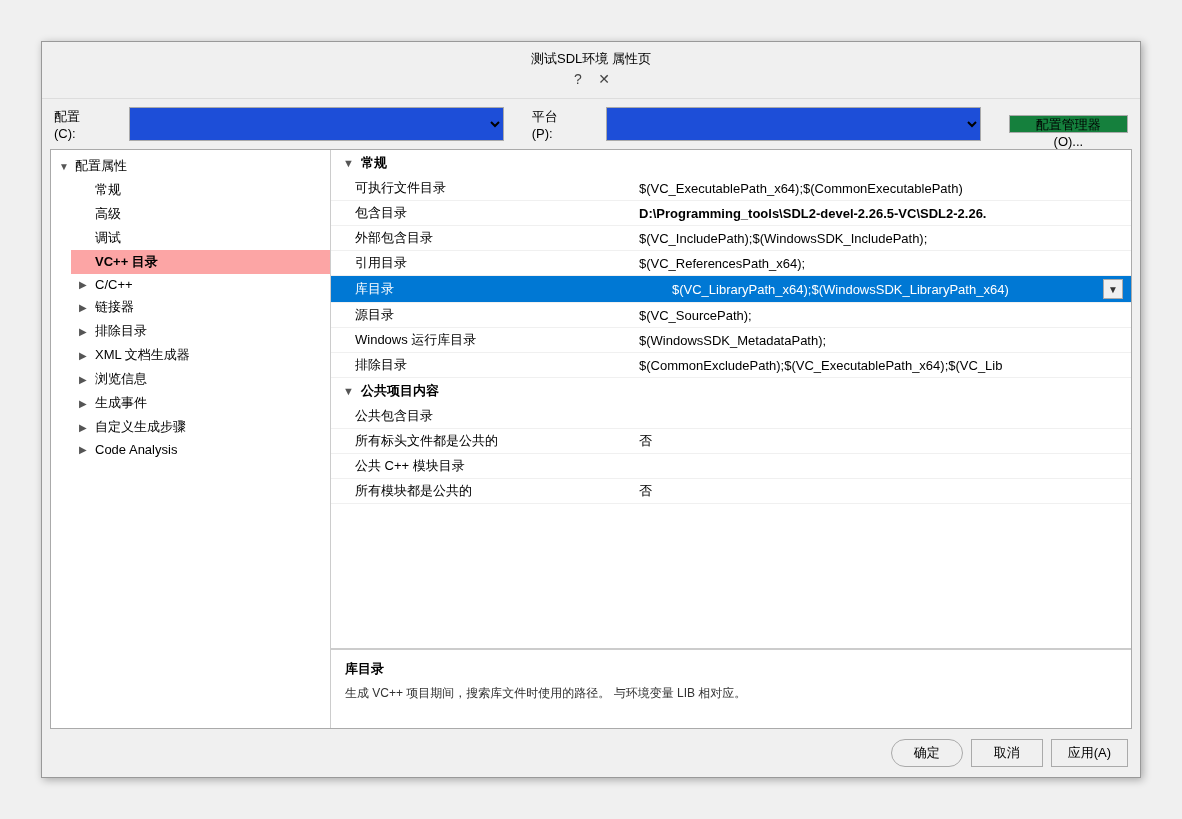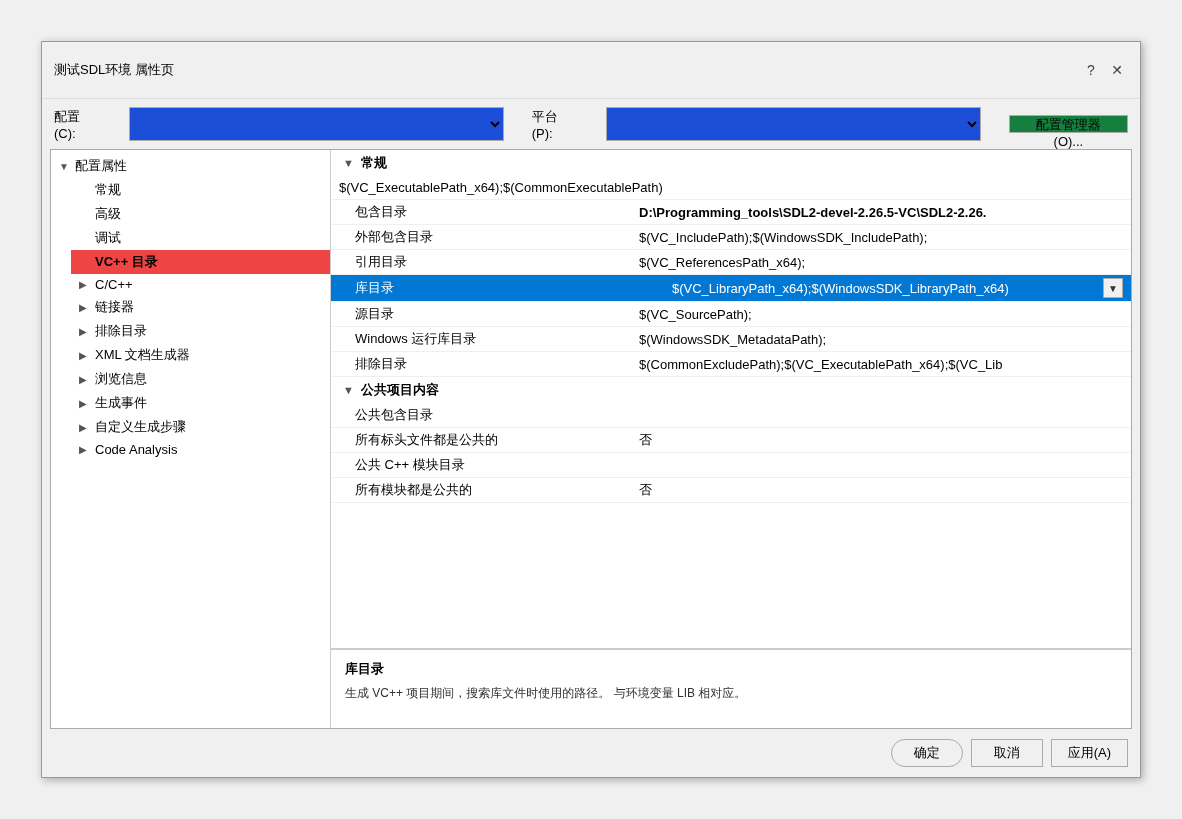--- a/index.html
+++ b/index.html
@@ -13,25 +13,26 @@
       min-height: 100vh;
     }
     .dialog {
       width: 1100px;
       background: #f0f0f0;
       border: 1px solid #999;
       box-shadow: 2px 2px 8px rgba(0,0,0,0.3);
     }
     .title-bar {
       background: #f0f0f0;
-      padding: 17px 12px;
+      padding: 8px 12px;
       display: flex;
       align-items: center;
       justify-content: space-between;
       border-bottom: 1px solid #ddd;
+      flex-direction: column;
     }
     .title-text {
       font-size: 13px;
       font-weight: normal;
       color: #000;
     }
     .title-buttons {
       display: flex;
       gap: 4px;
     }
@@ -116,21 +117,21 @@
       padding-left: 20px;
     }
     .tree-child-item {
       display: flex;
       align-items: center;
       padding: 3px 8px;
       cursor: pointer;
       user-select: none;
     }
     .tree-child-item.selected-vc {
-      background: #ef4444;
+      background: #fca5a5;
       font-weight: bold;
     }
     .tree-child-label {
       font-size: 13px;
     }
 
     
     .right-panel {
       flex: 1;
       overflow: hidden;
@@ -339,20 +340,21 @@
 
     <div class="right-panel">
       <div class="properties-area">
 
         <div class="section-header">
           <span class="section-collapse">▼</span>
           <span>常规</span>
         </div>
 
         <div class="prop-row">
+          <span class="prop-name">可执行文件目录</span>
           <span class="prop-value">$(VC_ExecutablePath_x64);$(CommonExecutablePath)</span>
         </div>
         <div class="prop-row">
           <span class="prop-name">包含目录</span>
           <span class="prop-value bold-value">D:\Programming_tools\SDL2-devel-2.26.5-VC\SDL2-2.26.</span>
         </div>
         <div class="prop-row">
           <span class="prop-name">外部包含目录</span>
           <span class="prop-value">$(VC_IncludePath);$(WindowsSDK_IncludePath);</span>
         </div>

